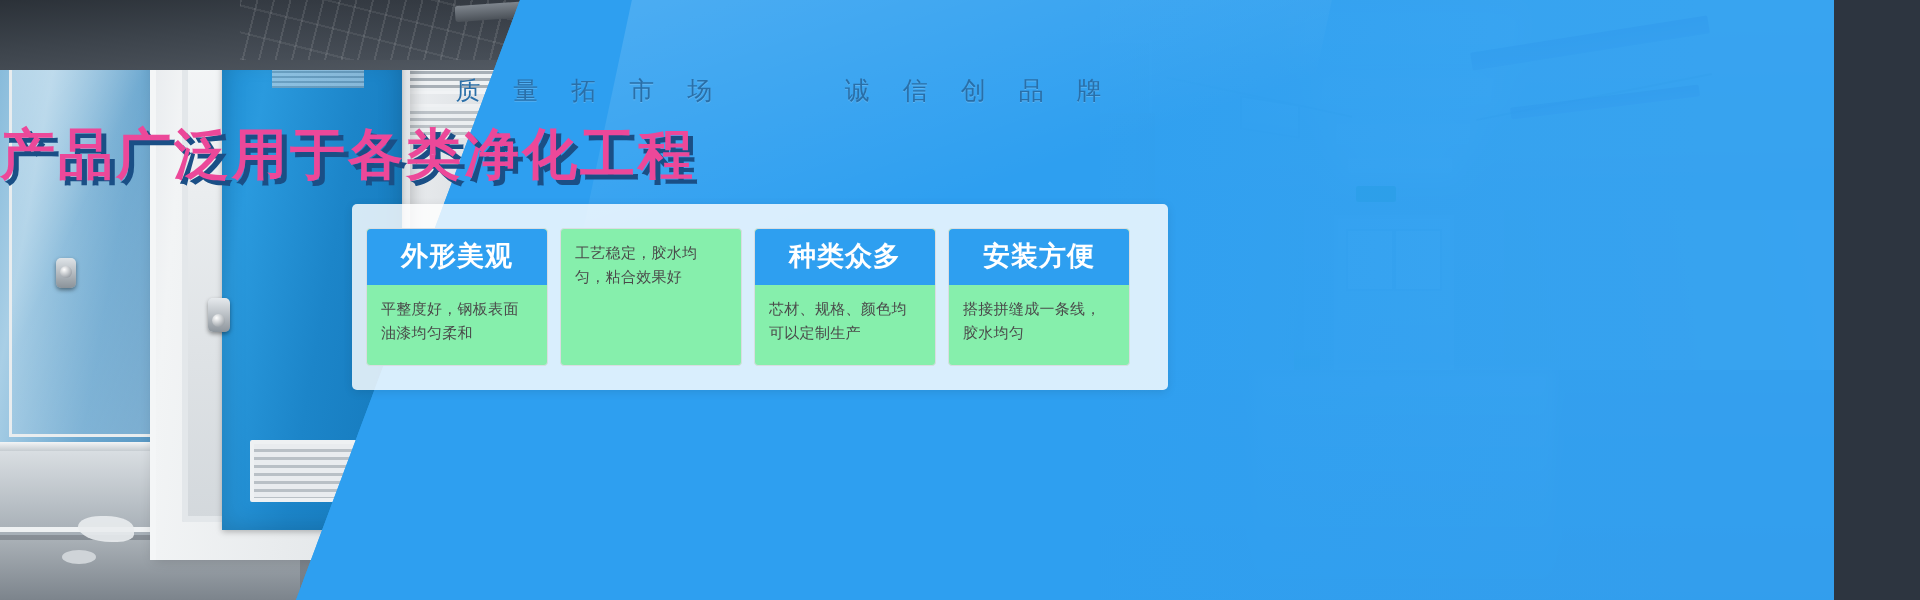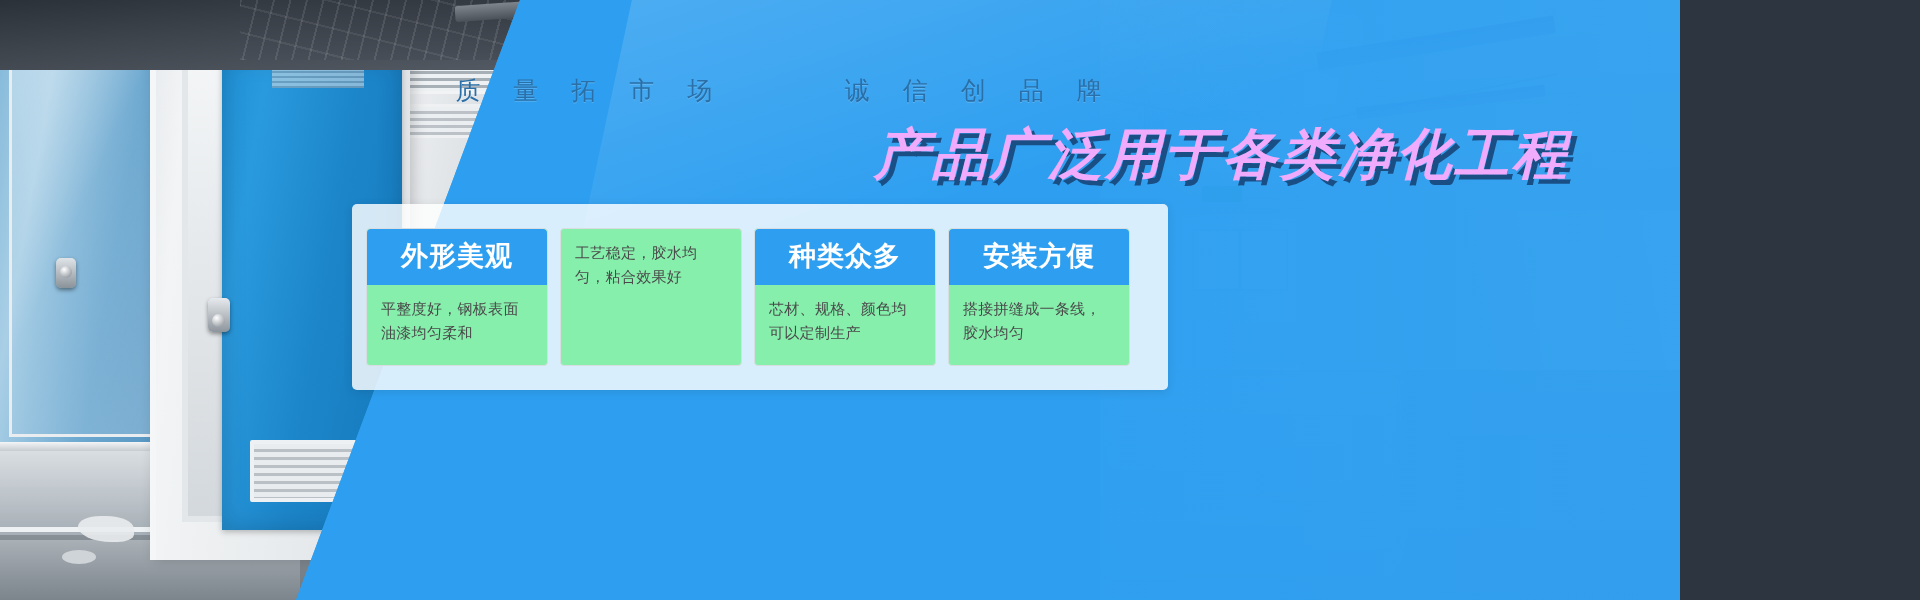--- a/index.html
+++ b/index.html
@@ -3,21 +3,21 @@
 <meta charset="utf-8">
 <style>
   * { margin:0; padding:0; box-sizing:border-box; }
   html,body { width:1920px; height:600px; overflow:hidden; }
   body {
     font-family:"Liberation Sans","DejaVu Sans",sans-serif;
     background:#2d3540;
   }
   #banner {
     position:relative;
-    width:1680px;
+    width:1834px;
     height:600px;
     overflow:hidden;
   }
 
   
   .photo-left {
     position:absolute; left:0; top:0; width:640px; height:600px;
     background:#c9cdd2;
     overflow:hidden;
   }
@@ -269,28 +269,27 @@
     text-align:center;
     font-size:25px;
     letter-spacing:13px;
     color:#2a6fa8;
     text-shadow:0 1px 0 rgba(255,255,255,.18);
     font-weight:400;
     white-space:pre;
   }
   .headline {
     position:absolute; left:0; top:118px; width:1570px;
-    text-align:right;
+    text-align:left;
     font-size:55px;
     font-weight:bold;
-    color:#f0abfc;
+    color:#ec4899;
     letter-spacing:3px;
     text-shadow: 5px 5px 0 #1a4f86;
     white-space:nowrap;
-    font-style:italic;
   }
 
   
   .cards {
     position:absolute; left:352px; top:204px;
     width:816px; height:186px;
     background:rgba(255,255,255,.82);
     border-radius:5px;
     display:flex;
     align-items:flex-start;

